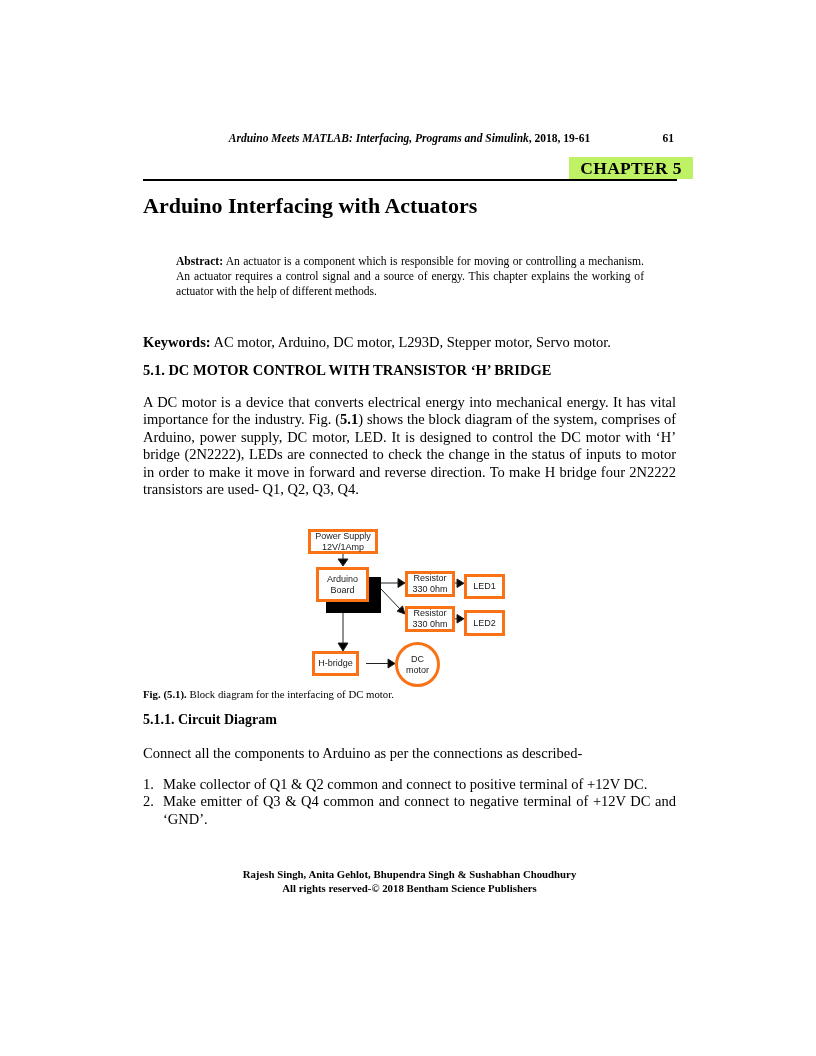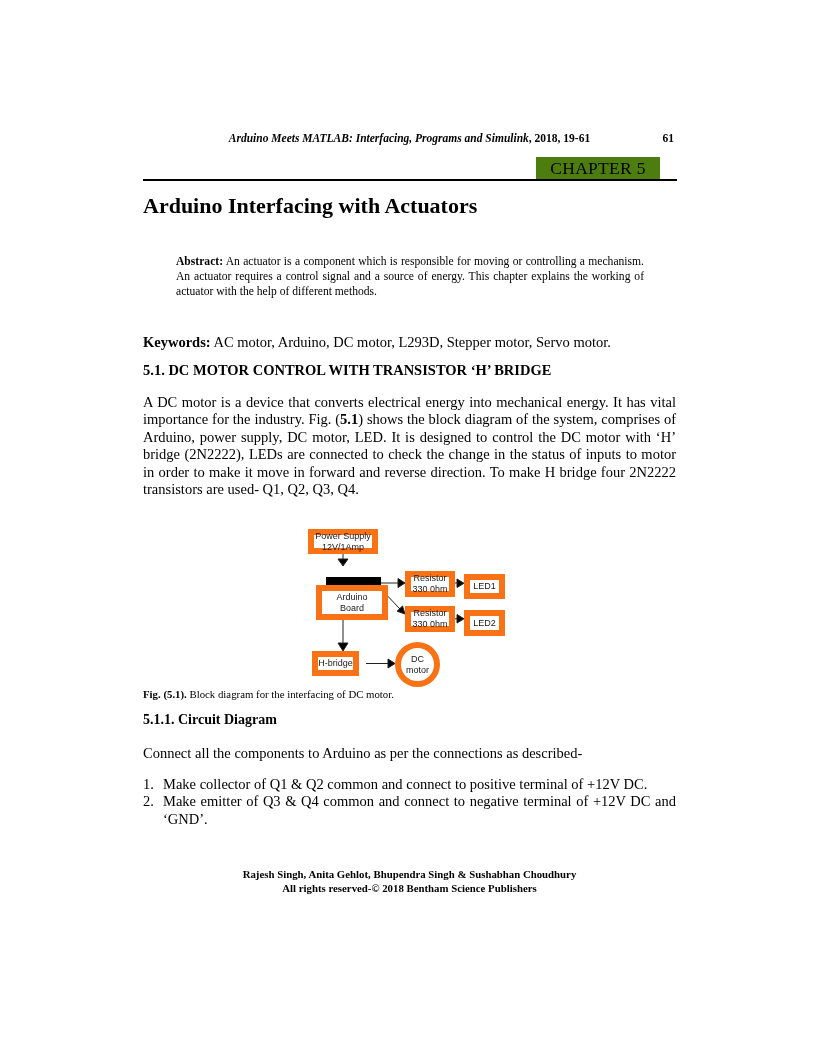--- a/index.html
+++ b/index.html
@@ -8,45 +8,45 @@
     background:#ffffff;color:#000;
     font-family:"Liberation Serif", serif;
     overflow:hidden;
   }
   
   .running-header{position:absolute;left:143px;top:132px;width:533px;
     font-size:11.5px;font-weight:bold;text-align:center;}
   .rh-citation-italic{font-style:italic;}
   .rh-page{position:absolute;right:2px;top:0;font-weight:bold;}
   
-  .chapter-badge{position:absolute;left:536px;top:157px;width:124px;height:22px;
-    line-height:22px;text-align:center;font-weight:normal;font-size:17.5px;
-    background:#4d7c0f;letter-spacing:.3px;}
+  .chapter-badge{position:absolute;left:569px;top:157px;width:124px;height:22px;
+    line-height:22px;text-align:center;font-weight:bold;font-size:17.5px;
+    background:#bef264;letter-spacing:.3px;}
   .rule{position:absolute;left:143px;top:179px;width:534px;height:2px;background:#000;}
   
   .title{position:absolute;left:143px;top:193px;margin:0;font-size:22px;font-weight:bold;}
   
   .abstract{position:absolute;left:176px;top:254px;width:468px;margin:0;
     font-size:11.6px;line-height:15.2px;text-align:justify;}
   
   .keywords{position:absolute;left:143px;top:334px;width:533px;margin:0;font-size:14.5px;}
   
   .h51{position:absolute;left:143px;top:362px;margin:0;font-size:14.5px;font-weight:bold;}
   .para{position:absolute;left:143px;top:394px;width:533px;margin:0;
     font-size:14.5px;line-height:17.4px;text-align:justify;}
   
   .diagram{position:absolute;left:0;top:0;width:816px;height:1056px;pointer-events:none;}
   .connectors{position:absolute;left:0;top:0;}
-  .node{position:absolute;border:6px solid #f97316;background:#fff;
+  .node{position:absolute;border:3px solid #f97316;background:#fff;
     display:flex;align-items:center;justify-content:center;text-align:center;
     font-family:"Liberation Sans", sans-serif;font-size:9px;line-height:11px;
     white-space:pre-line;color:#1a1a1a;box-sizing:border-box;}
   .shadow{position:absolute;left:326px;top:577px;width:55px;height:36px;background:#000;}
   .node-power{left:308px;top:529px;width:70px;height:25px;}
-  .node-arduino{left:316px;top:567px;width:72px;height:35px;margin-top:18px;}
+  .node-arduino{left:316px;top:567px;width:53px;height:35px;}
   .node-resistor1{left:405px;top:571px;width:50px;height:26px;}
   .node-led1{left:464px;top:574px;width:41px;height:25px;}
   .node-resistor2{left:405px;top:606px;width:50px;height:26px;}
   .node-led2{left:464px;top:610px;width:41px;height:26px;}
   .node-hbridge{left:312px;top:651px;width:47px;height:25px;}
   .node-motor{left:395px;top:642px;width:45px;height:45px;border-radius:50%;}
   
   .caption{position:absolute;left:143px;top:688px;width:533px;margin:0;font-size:10.8px;}
   .h511{position:absolute;left:143px;top:712px;margin:0;font-size:14px;font-weight:bold;}
   .intro{position:absolute;left:143px;top:745px;width:533px;margin:0;font-size:14.5px;}

